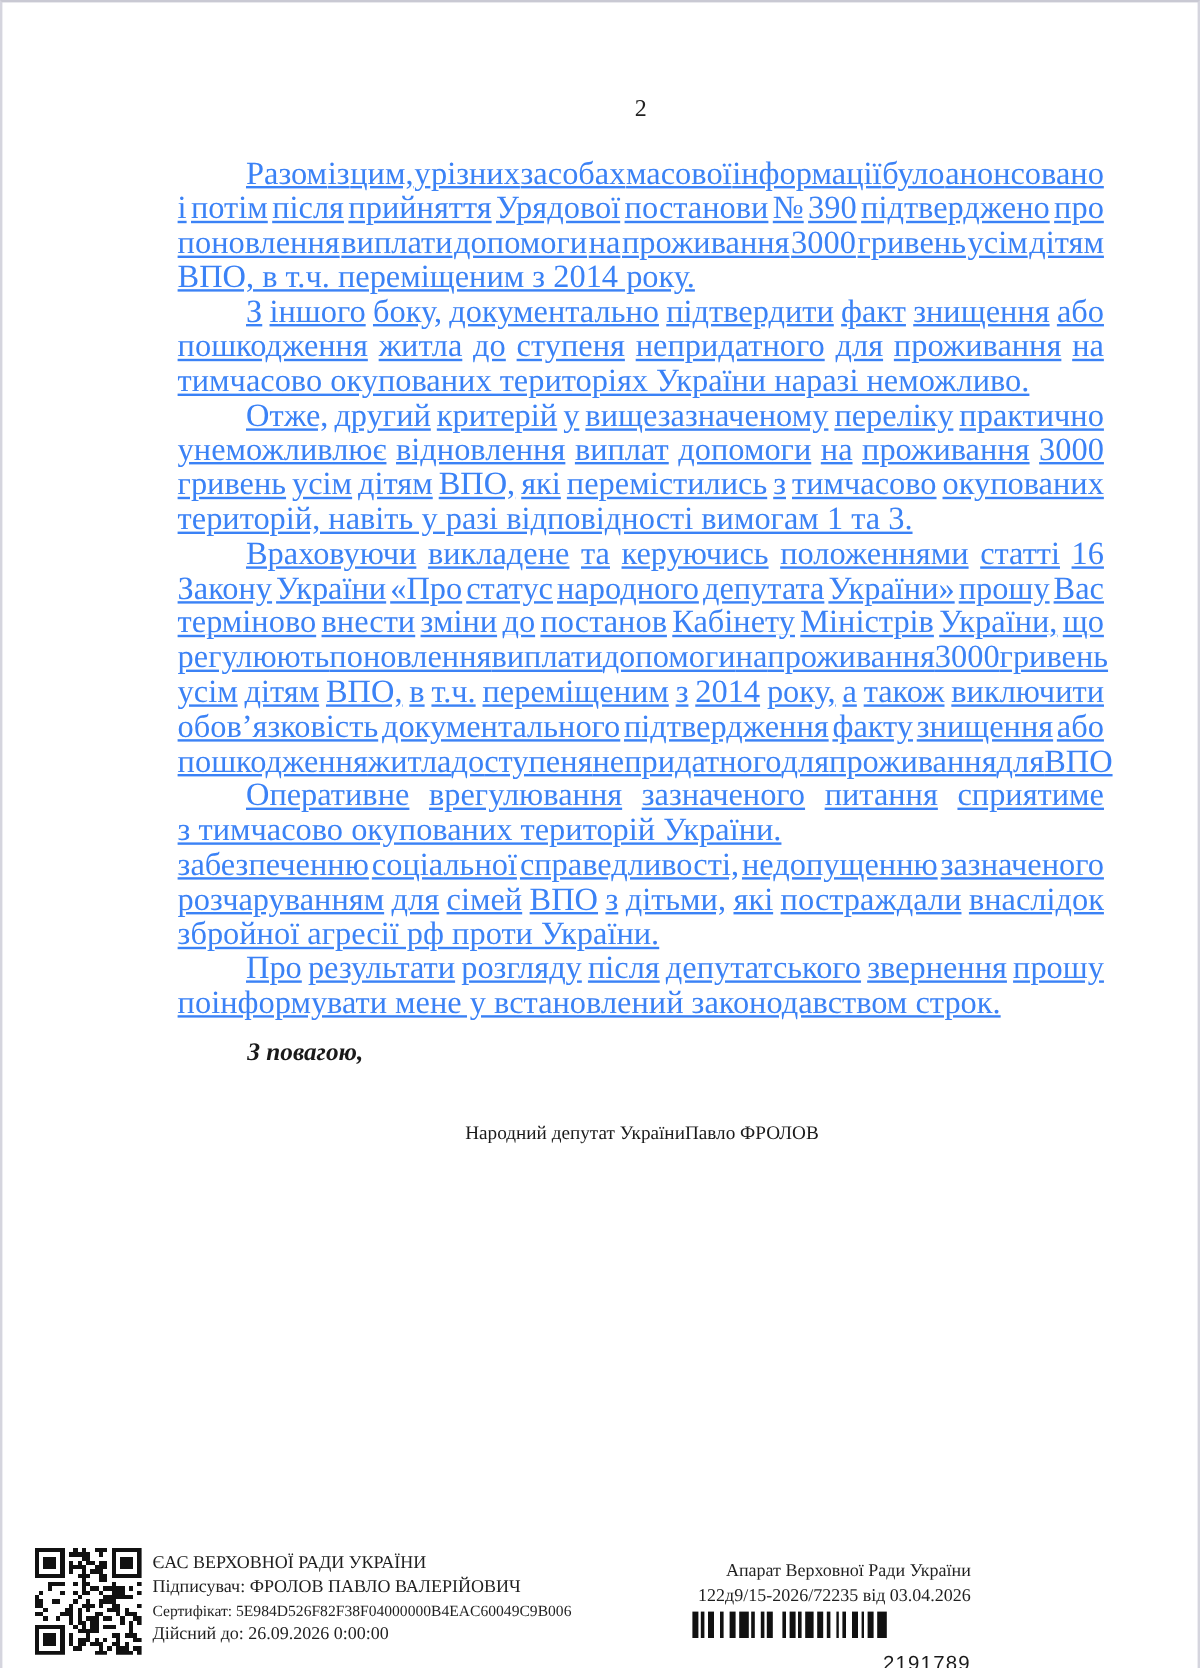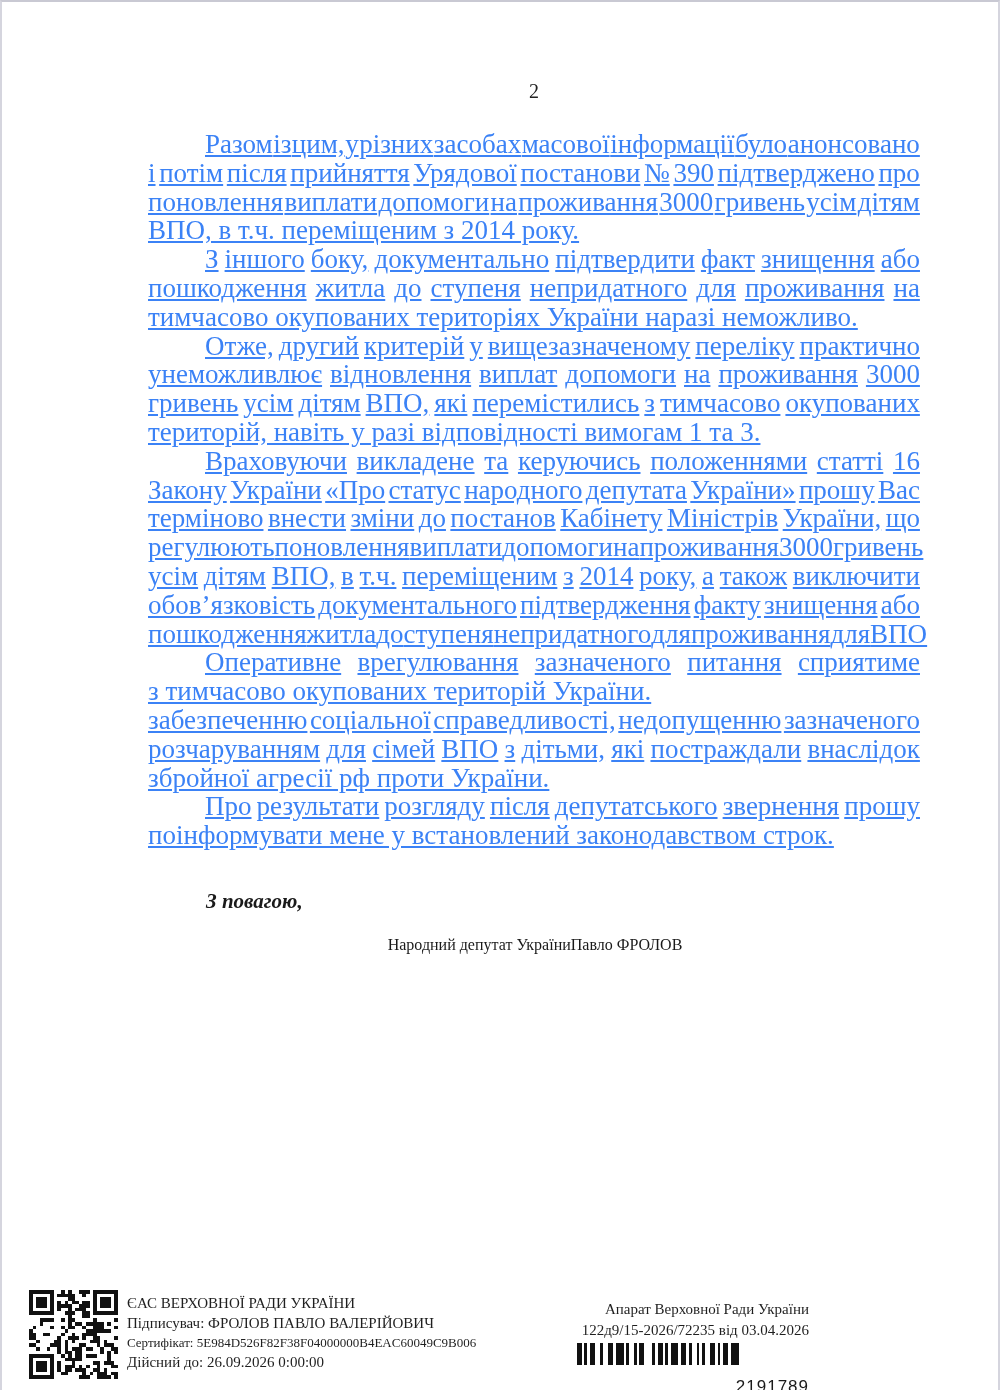--- a/index.html
+++ b/index.html
@@ -23,21 +23,21 @@
     text-align:center;font-size:20px;color:#222;
   }
   .doc-body{
     position:absolute;top:128px;left:146px;width:772px;
     font-size:27px;line-height:28.8px;color:#3b82f6;text-decoration:underline;
   }
   .line{display:flex;justify-content:space-between;height:28.8px;white-space:nowrap;}
   .line.indent{padding-left:57px;}
   .line.last{display:block;white-space:normal;}
   .closing{
-    position:absolute;top:887px;left:204px;
+    position:absolute;top:862px;left:204px;
     font-size:21px;font-weight:bold;font-style:italic;
   }
   .sig-row{
     position:absolute;top:934px;left:150px;width:766px;
     display:flex;justify-content:center;
     font-size:16px;font-weight:normal;
   }
   .stamp{position:absolute;left:27px;top:1288px;}
   .qr{position:absolute;left:0;top:0;width:89px;height:89px;}
   .stamp-text{

